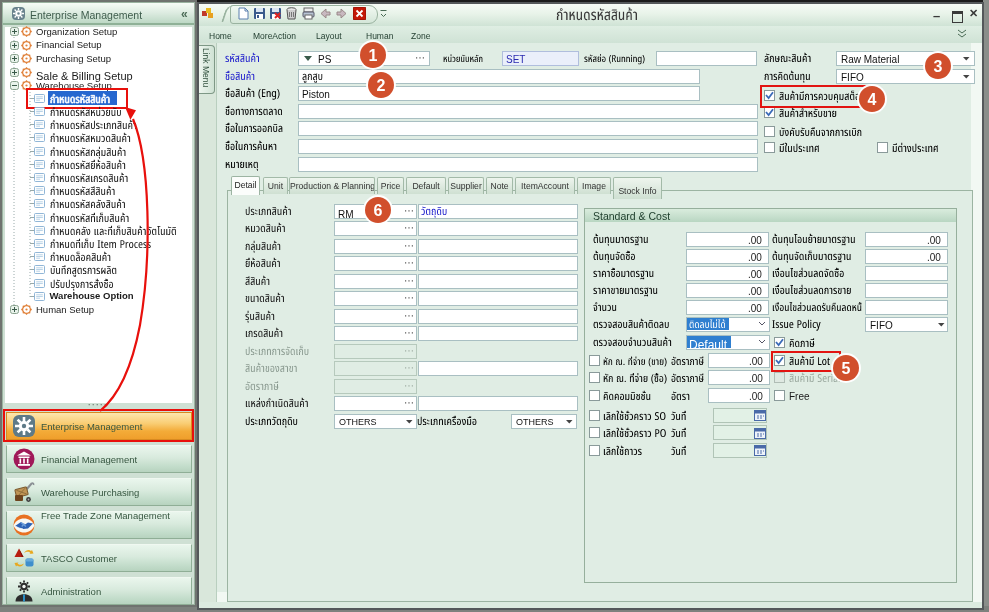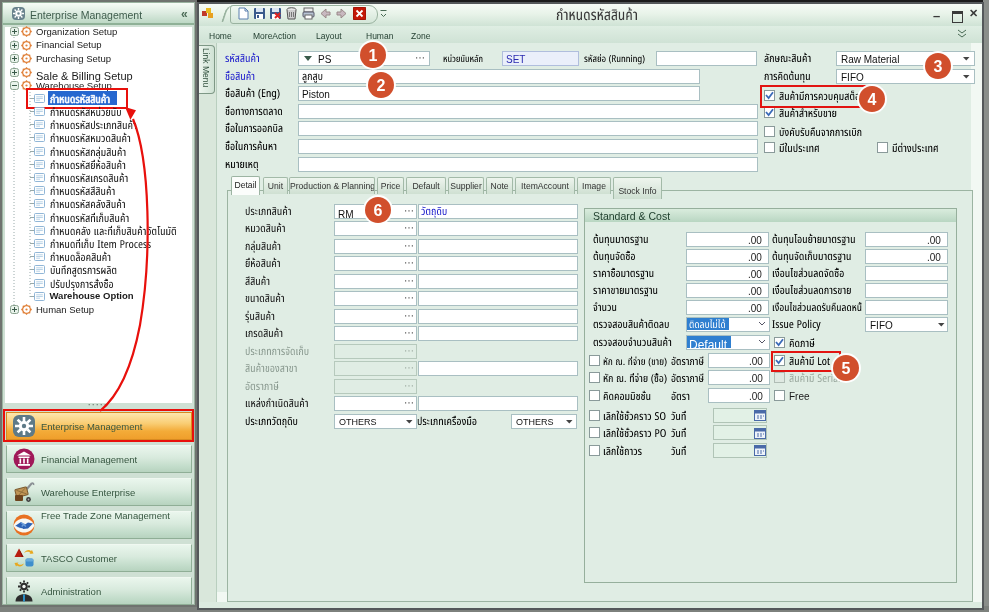--- a/index.html
+++ b/index.html
@@ -2155,21 +2155,21 @@
       <path d="M20 3q2 0 1.5 2" stroke="#8a8f94" stroke-width="1.6" fill="none"></path>
       <g transform="rotate(-14 10 12)">
         <rect x="3.5" y="8" width="12" height="8" rx="1" fill="#bf9455" stroke="#7a5a30"></rect>
         <path d="M5 9l9 6M14 9l-9 6" stroke="#8a6a38" stroke-width="0.8"></path>
       </g>
       <rect x="3" y="15" width="8" height="6" rx="1" fill="#6e441e"></rect>
       <circle cx="16.5" cy="19.5" r="2.4" fill="#3a3a3a"></circle>
       <circle cx="16.5" cy="19.5" r="0.9" fill="#aaa"></circle>
     </svg>
   </div>
-<div style="position:absolute;left:41px;top:486.5px;font-size:9.5px;color:#35553f;font-weight:normal;white-space:nowrap;">Warehouse Enterprise</div>
+<div style="position:absolute;left:41px;top:486.5px;font-size:9.5px;color:#35553f;font-weight:normal;white-space:nowrap;">Warehouse Purchasing</div>
 <div style="position:absolute;left:6px;top:511px;width:186px;height:28px;background:linear-gradient(#eaf6ed,#d8eadd 45%,#c2dcca 80%,#b7d3bf);border:1px solid #8fae96;border-top:1px solid #f0f8f1;box-sizing:border-box"></div>
 <div style="position:absolute;left:12px;top:513px;width:24px;height:24px;">
     <svg width="24" height="24">
       <circle cx="12" cy="12" r="10.5" fill="#e87122"></circle>
       <path d="M1.5 12.5c2-4.5 6-7 10.5-7s8.5 2.5 10.5 7c-2 4.5-6 7-10.5 7s-8.5-2.5-10.5-7z" fill="#f8f8f4"></path>
       <path d="M3 13l6-4 4 2.5 3-2 5 1-5 5-5 .5-4-1z" fill="#2e62b4"></path>
       <path d="M9 9.5l5 4M12.5 10.8l-2.8 2.6" stroke="#6fa0dc" stroke-width="1.3"></path>
       <path d="M3 13l4 2 4 1" stroke="#fff" stroke-width="0.8" fill="none"></path>
     </svg>
   </div>

